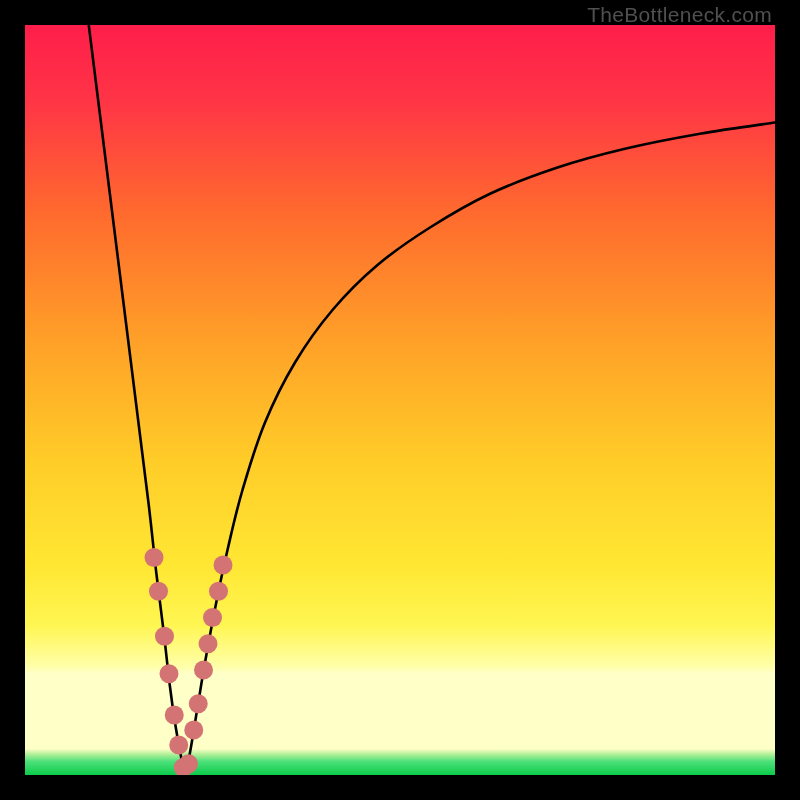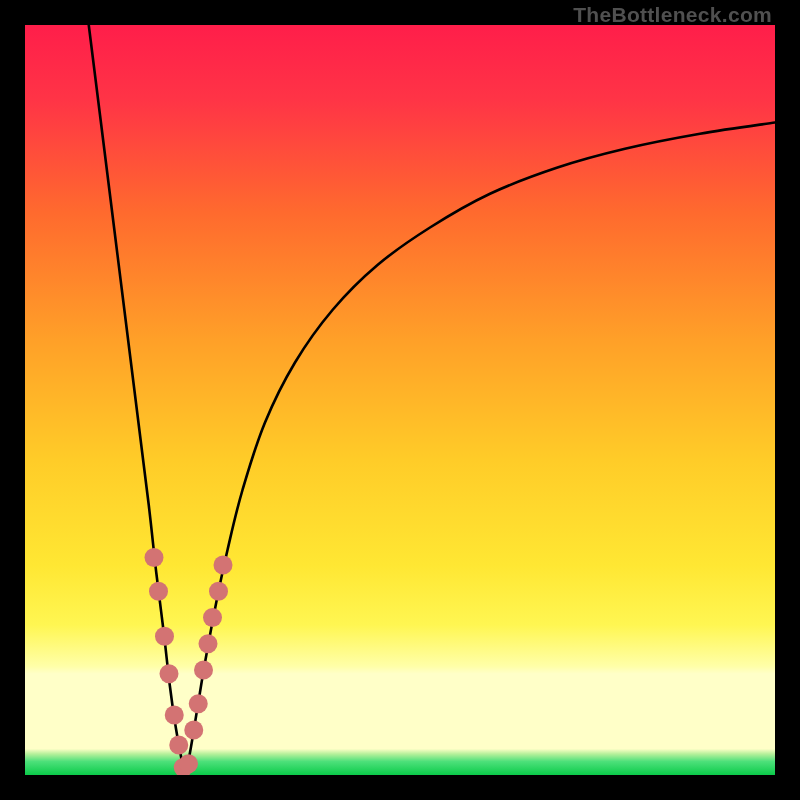--- a/index.html
+++ b/index.html
@@ -1,20 +1,20 @@
 <!DOCTYPE html>
 <html><head>
   <meta charset="utf-8">
   <style>
     * { margin: 0; padding: 0; box-sizing: border-box; }
     body { width: 800px; height: 800px; background: #000; position: relative; font-family: Arial, sans-serif; }
     .frame { position: absolute; top: 0; left: 0; width: 800px; height: 800px; }
     .plot-area { position: absolute; top: 25px; left: 25px; width: 750px; height: 750px; }
     .gradient-bg { position: absolute; top: 0; left: 0; width: 100%; height: 100%; }
-    .watermark { position: absolute; top: 3px; right: 28px; color: #505050; font-size: 21px; font-weight: 700; letter-spacing: 0.3px; }
+    .watermark { position: absolute; top: 3px; right: 28px; color: #505050; font-size: 21px; font-weight: 400; letter-spacing: 0.3px; }
     svg.curve-layer { position: absolute; top: 0; left: 0; width: 100%; height: 100%; pointer-events: none; }
   </style>
 </head>
 <body>
 
 <div class="frame">
   <div class="plot-area">
     <svg class="gradient-bg" viewBox="0 0 750 750" preserveAspectRatio="none">
       <defs>
         <linearGradient id="bg" x1="0" y1="0" x2="0" y2="1">

